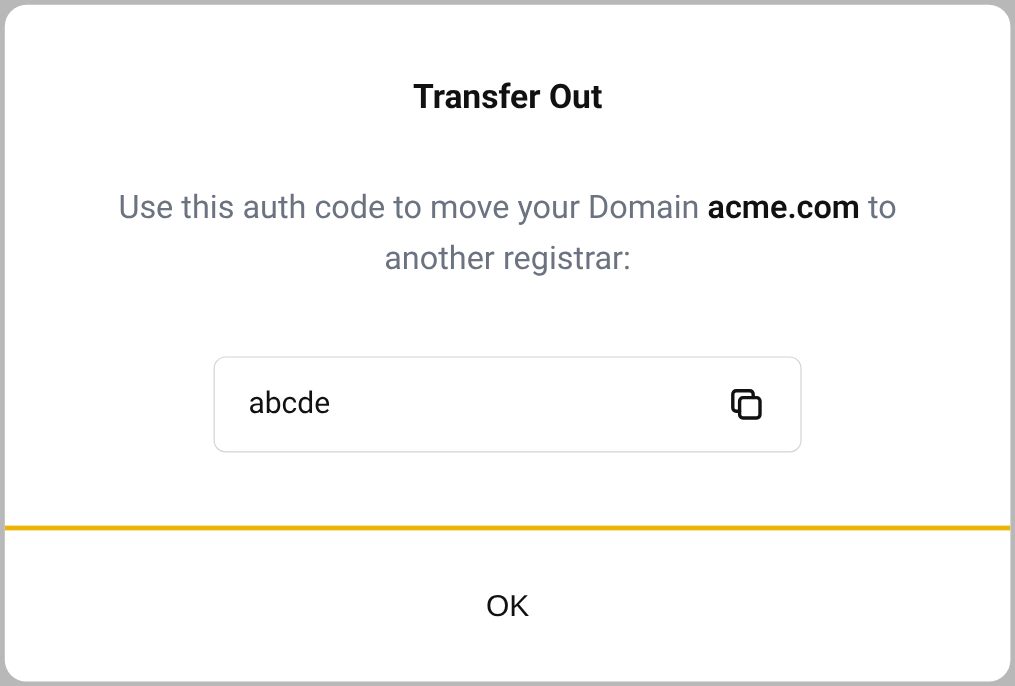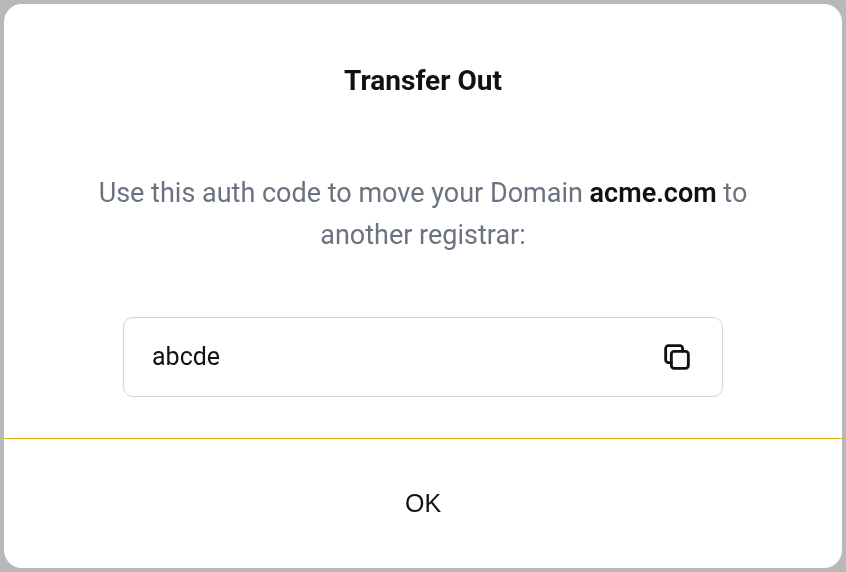--- a/index.html
+++ b/index.html
@@ -40,28 +40,27 @@
       text-align: center;
       margin-bottom: 56px;
     }
     .modal-description {
       font-size: 27px;
       color: #6b7280;
       text-align: center;
       line-height: 1.55;
       max-width: 730px;
       margin-bottom: 60px;
-      margin-top: 20px;
     }
     .modal-description .domain-name {
       color: #111;
       font-weight: 600;
     }
     .auth-code-box {
-      width: 600px;
+      width: 490px;
       border: 1px solid #d4d4d8;
       border-radius: 10px;
       display: flex;
       align-items: center;
       padding: 22px 28px;
       justify-content: space-between;
     }
     .auth-code-value {
       font-size: 25px;
       color: #111;
@@ -74,21 +73,21 @@
       padding: 0;
       display: flex;
       align-items: center;
       justify-content: center;
     }
     .copy-icon {
       width: 34px;
       height: 34px;
     }
     .modal-footer {
-      border-top: 1px solid #eab308;
+      border-top: 4px solid #eab308;
       display: flex;
       align-items: center;
       justify-content: center;
       height: 130px;
     }
     .ok-button {
       background: transparent;
       border: none;
       font-size: 25px;
       font-weight: 500;

